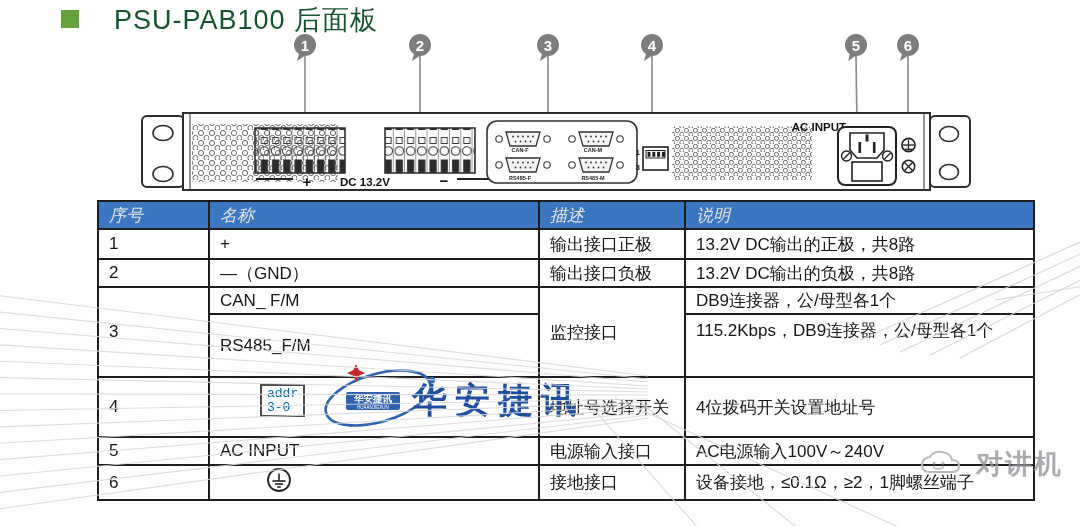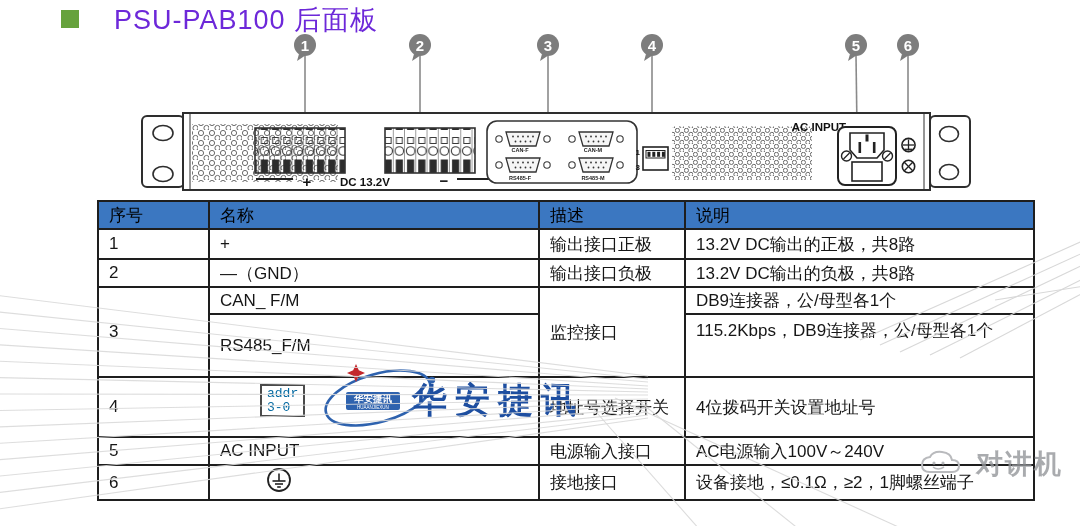--- a/index.html
+++ b/index.html
@@ -2,29 +2,29 @@
 <html><head>
 <meta charset="utf-8">
 <style>
   html,body{margin:0;padding:0;background:#888;}
   .page{position:relative;width:1080px;height:526px;background:#ffffff;overflow:hidden;
         font-family:"Liberation Sans","DejaVu Sans",sans-serif;}
   .layer{position:absolute;left:0;top:0;width:1080px;height:526px;pointer-events:none;}
 
   
   .title-bullet{position:absolute;left:61px;top:10px;width:18px;height:18px;background:#66a23c;}
-  .page-title{position:absolute;left:114px;top:2px;font-size:27px;color:#6d28d9;
+  .page-title{position:absolute;left:114px;top:2px;font-size:27px;color:#14532d;
               font-weight:500;letter-spacing:1px;}
 
   
   .spec-table{position:absolute;left:97px;top:200px;width:936px;border-collapse:collapse;
               table-layout:fixed;z-index:2;background:transparent;}
   .spec-table th,.spec-table td{border:2px solid #1e1e1e;font-size:17px;color:#161616;
               padding:1px 8px 1px 10px;vertical-align:middle;overflow:hidden;background:#fff;}
-  .spec-table th{background:#3b77c1;color:#000000;font-weight:400;text-align:left;height:24px;}
+  .spec-table th{background:#3b77c1;color:#e5e5e5;font-weight:400;text-align:left;height:24px;font-style:italic;}
   .c-no{width:111px;} .c-name{width:330px;} .c-desc{width:146px;} .c-note{width:349px;}
   .rh1{height:30px;} .rh2{height:28px;} .rh3a{height:23px;} .rh3b{height:63px;}
   .rh4{height:60px;} .rh5{height:28px;} .rh6{height:28px;}
   td.top{vertical-align:top;padding-top:4px;margin-top:24px;}
   .addr-box{display:inline-block;margin-left:40px;margin-top:2px;border:2px solid #4a4a4a;
             font-family:"Liberation Mono","DejaVu Sans Mono",monospace;font-size:13px;
             line-height:1.05;padding:1px 5px;color:#0369a1;}
   .gnd-wrap{display:inline-block;margin-left:46px;vertical-align:middle;}
 
   

